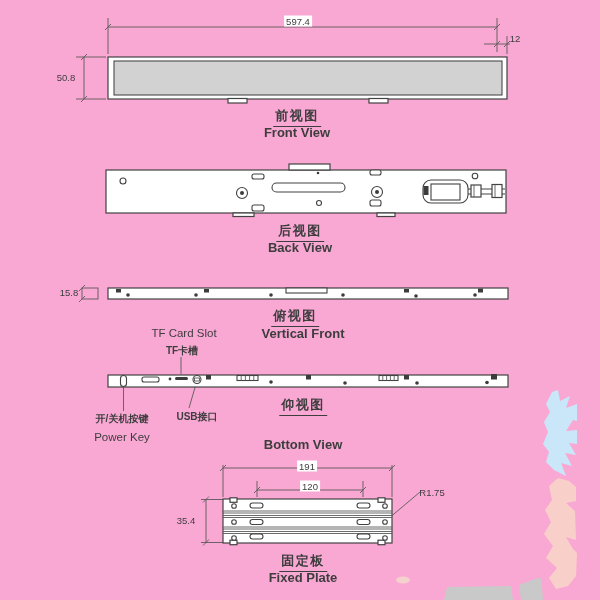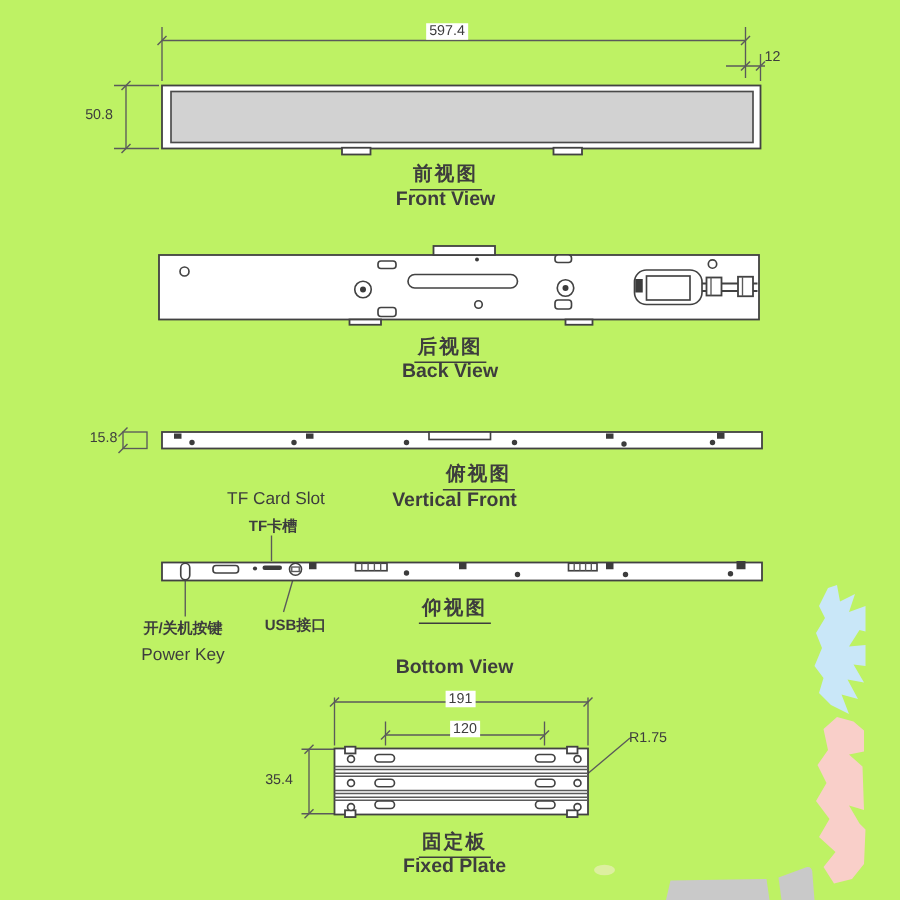--- a/index.html
+++ b/index.html
@@ -1,16 +1,16 @@
 <!DOCTYPE html>
 <html><head>
 <meta charset="utf-8">
 <style>
   html,body{margin:0;padding:0;background:#fff;}
-  .canvas{position:relative;width:600px;height:600px;background:#bef264;overflow:hidden;
+  .canvas{position:relative;width:600px;height:600px;background:#f9a8d4;overflow:hidden;
           font-family:"Liberation Sans",sans-serif;}
   .art{position:absolute;left:0;top:0;}
   svg .ln{stroke:#424242;fill:none;stroke-width:1.2;}
   svg .thin{stroke:#5a5a5a;fill:none;stroke-width:0.9;}
   svg .white{fill:#fff;stroke:#424242;stroke-width:1.2;}
   svg .filldark{fill:#3c3c3c;stroke:none;}
   svg .hole{fill:#fff;stroke:#424242;stroke-width:1.1;}
   .lbl{position:absolute;transform:translate(-50%,-50%);white-space:nowrap;color:#3d3d3d;}
   .dim{font-size:9.5px;}
   .dim-bg{background:#fff;padding:0 2px;}
@@ -199,21 +199,21 @@
 <div class="lbl dim" style="left:66px;top:77px">50.8</div>
 
 <div class="lbl title-zh" style="left:297px;top:117px">前视图</div>
 <div class="lbl title-en" style="left:297px;top:132px">Front View</div>
 
 <div class="lbl title-zh" style="left:300px;top:232px">后视图</div>
 <div class="lbl title-en" style="left:300px;top:247px">Back View</div>
 
 <div class="lbl dim" style="left:69px;top:292px">15.8</div>
 
-<div class="lbl title-zh" style="left:319px;top:317px">俯视图</div>
+<div class="lbl title-zh" style="left:295px;top:317px">俯视图</div>
 <div class="lbl title-en" style="left:303px;top:333px">Vertical Front</div>
 
 <div class="lbl callout-en" style="left:184px;top:333px">TF Card Slot</div>
 <div class="lbl callout-zh" style="left:182px;top:351px">TF卡槽</div>
 
 <div class="lbl title-zh" style="left:303px;top:406px">仰视图</div>
 <div class="lbl title-en" style="left:303px;top:444px">Bottom View</div>
 
 <div class="lbl callout-zh" style="left:197px;top:417px">USB接口</div>
 <div class="lbl callout-zh" style="left:122px;top:419px">开/关机按键</div>

